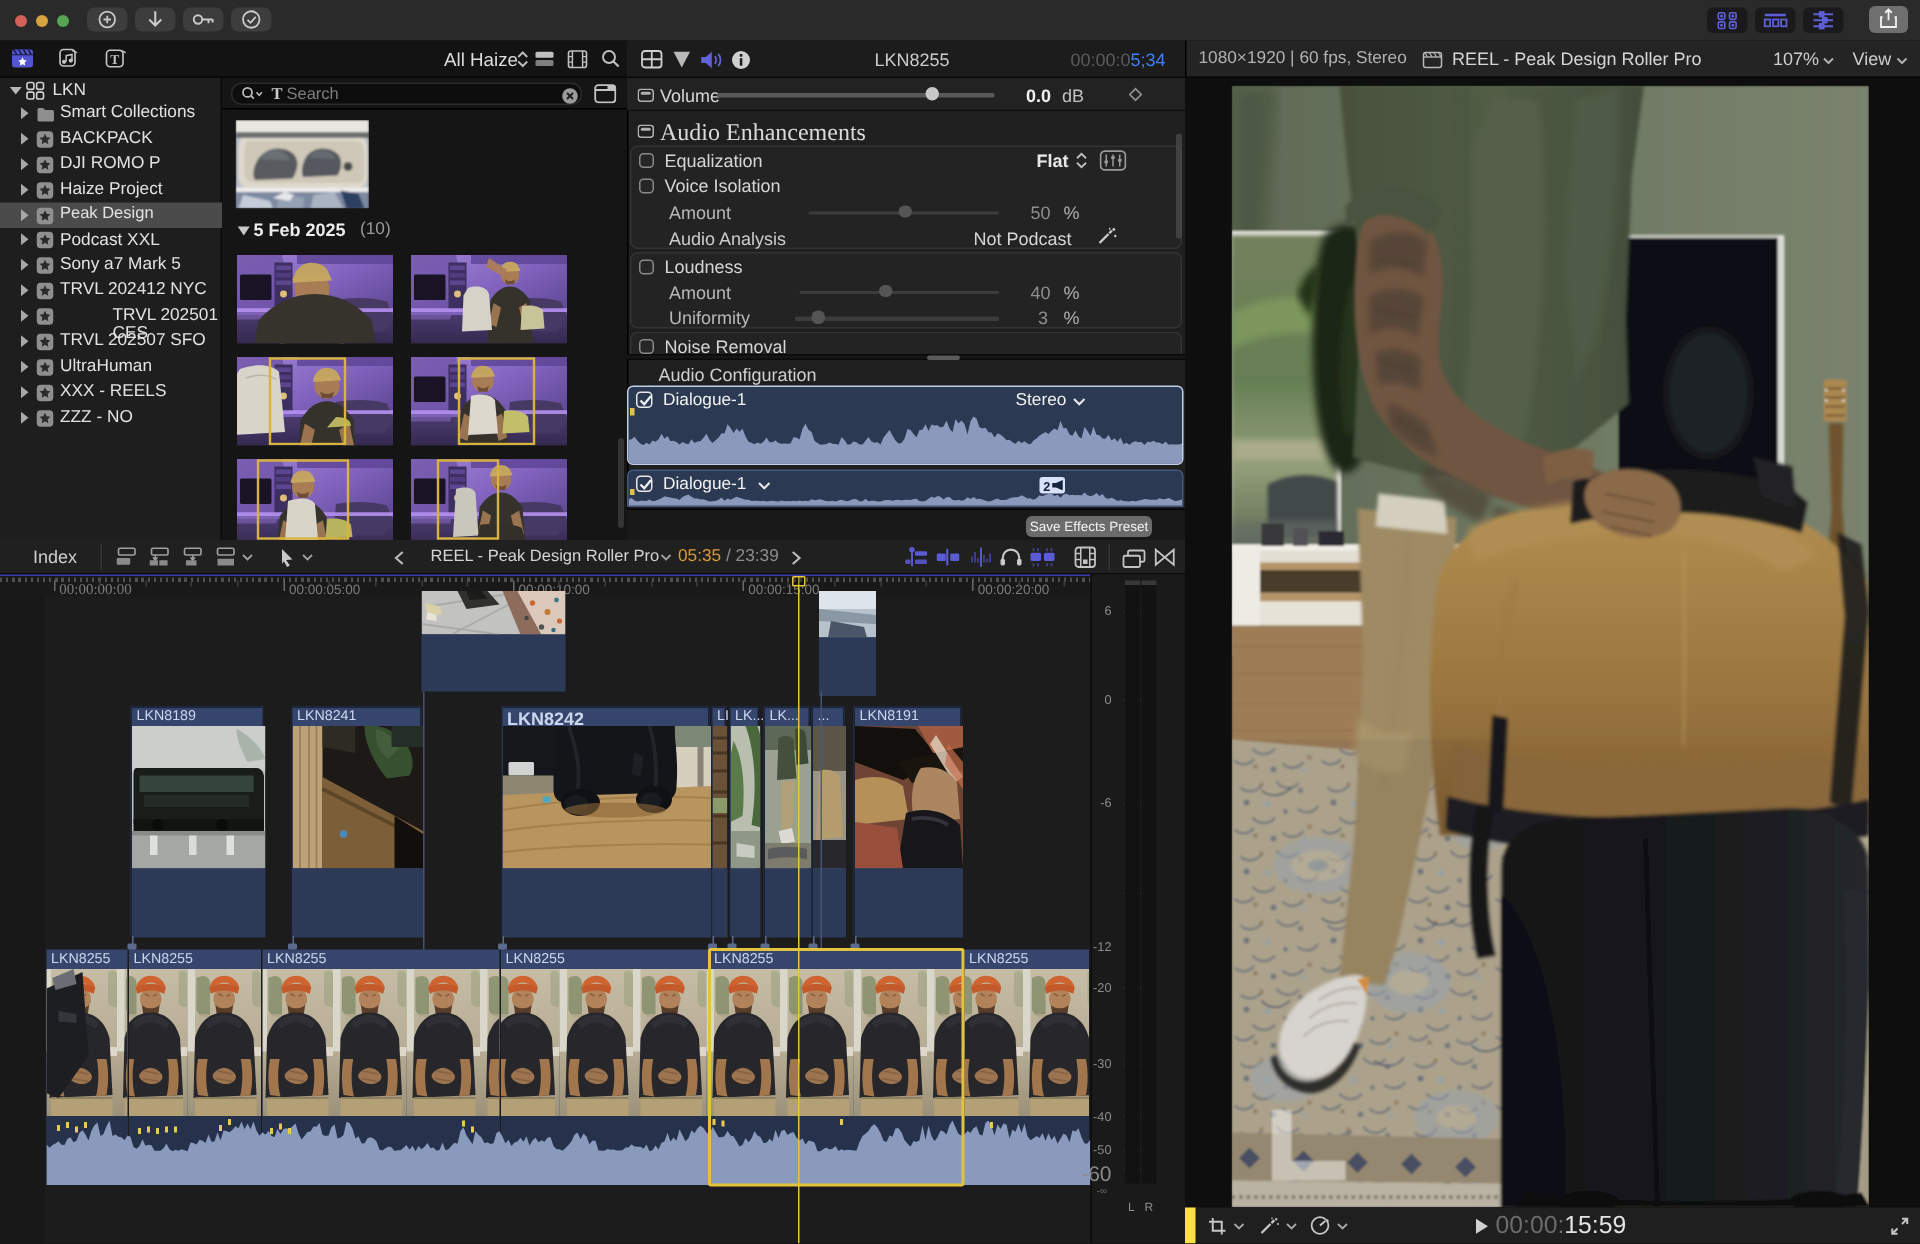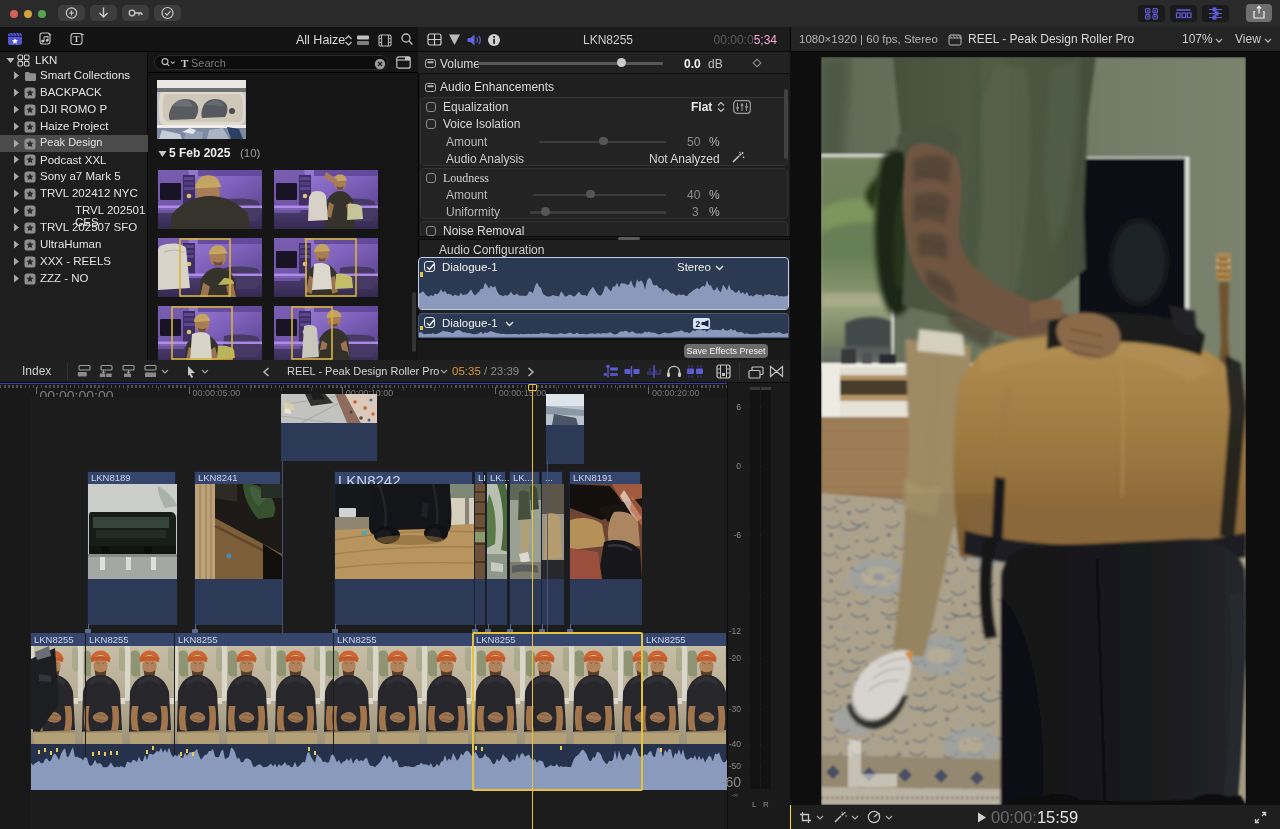--- a/index.html
+++ b/index.html
@@ -422,21 +422,21 @@
 <svg width="17" height="14" style="position:absolute;left:48px;top:5.5px;" viewBox="0 0 17 14">
           <path d="M1.5 5h3l4-3.5v11L4.5 9h-3z" fill="#6163dc"></path>
           <path d="M10.5 4.5c1.2 1 1.2 4 0 5M12.8 3c2 1.8 2 6.2 0 8" stroke="#6163dc" stroke-width="1.2" fill="none"></path>
         </svg>
 <svg width="14" height="14" style="position:absolute;left:69px;top:5.5px;" viewBox="0 0 14 14">
           <circle cx="7" cy="7" r="6" fill="#d0d0d0"></circle>
           <rect x="6.2" y="5.8" width="1.7" height="5" fill="#1c1c1c"></rect>
           <rect x="6.2" y="3" width="1.7" height="1.8" fill="#1c1c1c"></rect>
         </svg>
 <span style="position:absolute;left:165px;top:6px;font-size:12px;color:#cccccc;">LKN8255</span>
-<span style="position:absolute;right:13px;top:6px;font-size:12px;"><span style="color:#5c5c5c;">00:00:0</span><span style="color:#f9a8d4;">5;34</span></span>
+<span style="position:absolute;right:13px;top:6px;font-size:12px;"><span style="color:#5c5c5c;">00:00:0</span><span style="color:#3b82f6;">5;34</span></span>
 </div>
 
 <div class="abs" style="left:0;top:25px;width:372px;height:22px;background:#222222;border-bottom:1px solid #101010;">
 <svg width="11" height="9" style="position:absolute;left:7px;top:7px;" viewBox="0 0 11 9">
           <rect x="0.5" y="0.5" width="10" height="8" rx="2" fill="none" stroke="#b0b0b0" stroke-width="1"></rect>
           <rect x="2.2" y="2.2" width="6.6" height="2" rx="1" fill="#b0b0b0"></rect>
         </svg>
 <span style="position:absolute;left:22px;top:4.5px;font-size:12px;color:#d8d8d8;">Volume</span>
 <div style="position:absolute;left:60px;top:10px;width:185px;height:2.5px;background:#585858;border-radius:1px;"></div>
 <div style="position:absolute;left:199px;top:6px;width:9px;height:9px;border-radius:50%;background:#c9c9c9;"></div>
@@ -445,21 +445,21 @@
 <svg width="10" height="10" style="position:absolute;left:334px;top:6px;" viewBox="0 0 10 10">
           <rect x="2.3" y="2.3" width="5.4" height="5.4" fill="none" stroke="#909090" stroke-width="1.1" transform="rotate(45 5 5)"></rect>
         </svg>
 </div>
 
 <div class="abs" style="left:0;top:47px;width:372px;height:26px;">
 <svg width="11" height="9" style="position:absolute;left:7px;top:9px;" viewBox="0 0 11 9">
           <rect x="0.5" y="0.5" width="10" height="8" rx="2" fill="none" stroke="#b0b0b0" stroke-width="1"></rect>
           <rect x="2.2" y="2.2" width="6.6" height="2" rx="1" fill="#b0b0b0"></rect>
         </svg>
-<span style="position:absolute;left:22px;top:6px;font-size:12px;color:#dadada;">Audio Enhancements</span>
+<span style="position:absolute;left:22px;top:6px;font-size:16px;color:#dadada;font-family:Liberation Serif, serif;">Audio Enhancements</span>
 </div>
 
 <div class="abs" style="left:2px;top:70px;width:368px;height:69.2px;background:#232323;border-radius:5px;border:1px solid #333333;">
         <div style="position:absolute;left:0;top:17.3px;width:368px;height:17.3px;">
           <div style="position:absolute;left:5px;top:4px;width:10px;height:10px;border:1.2px solid #8a8a8a;border-radius:3px;background:#262626;"></div>
           <span style="position:absolute;left:22px;top:2px;font-size:12px;color:#d6d6d6;">Voice Isolation</span>
         </div>
         <div style="position:absolute;left:0;top:0.0px;width:368px;height:17.3px;">
           <div style="position:absolute;left:5px;top:4px;width:10px;height:10px;border:1.2px solid #8a8a8a;border-radius:3px;background:#262626;"></div>
           <span style="position:absolute;left:22px;top:2px;font-size:12px;color:#d6d6d6;">Equalization</span>
@@ -477,30 +477,30 @@
         </div>
         <div style="position:absolute;left:0;top:34.6px;width:368px;height:17.3px;">
           <span style="position:absolute;left:25px;top:2px;font-size:12px;color:#b8b8b8;">Amount</span>
           <div style="position:absolute;left:118px;top:8px;width:127px;height:2.5px;background:#3c3c3c;border-radius:1px;"></div>
           <div style="position:absolute;left:178px;top:4px;width:8.5px;height:8.5px;border-radius:50%;background:#555;"></div>
           <span style="position:absolute;left:266px;top:2px;font-size:12px;color:#8e8e8e;">50</span>
           <span style="position:absolute;left:288px;top:2px;font-size:12px;color:#b0b0b0;">%</span>
         </div>
         <div style="position:absolute;left:0;top:51.900000000000006px;width:368px;height:17.3px;">
           <span style="position:absolute;left:25px;top:2px;font-size:12px;color:#cccccc;">Audio Analysis</span>
-          <span style="position:absolute;left:228px;top:2px;font-size:12px;color:#d6d6d6;">Not Analyzed</span>
+          <span style="position:absolute;left:228px;top:2px;font-size:12px;color:#d6d6d6;">Not Podcast</span>
           <svg width="15" height="14" style="position:absolute;left:309px;top:1.5px;" viewBox="0 0 15 14">
             <path d="M3 11l6-6" stroke="#c9c9c9" stroke-width="1.6"></path>
             <path d="M9.5 4.5l1.8-1.8" stroke="#c9c9c9" stroke-width="1.6"></path>
             <path d="M12.5 1v2M11.5 2h2M13.5 5.5v1.6M12.7 6.3h1.6M9.8 0.8v1.4" stroke="#c9c9c9" stroke-width="0.9"></path>
           </svg>
         </div>
       </div>
 <div class="abs" style="left:2px;top:140.5px;width:368px;height:51.9px;background:#232323;border-radius:5px;border:1px solid #333333;">
-        <div style="position:absolute;left:0;top:0.0px;width:368px;height:17.3px;font-family:Liberation Serif, serif;">
+        <div style="position:absolute;left:0;top:0.0px;width:368px;height:17.3px;">
           <div style="position:absolute;left:5px;top:4px;width:10px;height:10px;border:1.2px solid #8a8a8a;border-radius:3px;background:#262626;"></div>
           <span style="position:absolute;left:22px;top:2px;font-size:12px;color:#d6d6d6;">Loudness</span>
         </div>
         <div style="position:absolute;left:0;top:17.3px;width:368px;height:17.3px;">
           <span style="position:absolute;left:25px;top:2px;font-size:12px;color:#b8b8b8;">Amount</span>
           <div style="position:absolute;left:112px;top:8px;width:133px;height:2.5px;background:#3c3c3c;border-radius:1px;"></div>
           <div style="position:absolute;left:165px;top:4px;width:8.5px;height:8.5px;border-radius:50%;background:#555;"></div>
           <span style="position:absolute;left:266px;top:2px;font-size:12px;color:#8e8e8e;">40</span>
           <span style="position:absolute;left:288px;top:2px;font-size:12px;color:#b0b0b0;">%</span>
         </div>
@@ -769,21 +769,21 @@
 <path d="M174 420l10 2-3 62h-10z" fill="#18181a" filter="url(#vb1)"></path>
 <path d="M0 436h180V748H0z" fill="#2a2a3a" opacity="0.06"></path>
 
 <g fill="#ffffff" opacity="0.48">
 <rect x="27" y="683" width="13" height="47"></rect>
 <rect x="27" y="717" width="49" height="13"></rect>
 </g>
 </g>
 </svg></div>
 
-<div class="abs" style="left:0;top:805px;width:490px;height:24px;background:#1f1f1f;border-left:1px solid #fde047;">
+<div class="abs" style="left:0;top:805px;width:490px;height:24px;background:#1f1f1f;border-left:7px solid #fde047;">
 <svg width="13" height="13" style="position:absolute;left:8px;top:6px;" viewBox="0 0 13 13">
           <path d="M3.5 1v8.5H12M1 3.5h8.5V12" fill="none" stroke="#c6c6c6" stroke-width="1.3"></path>
         </svg>
 <svg width="8" height="5" style="position:absolute;left:25px;top:10px;" viewBox="0 0 8 5">
           <path d="M1 1l3 3 3-3" fill="none" stroke="#a8a8a8" stroke-width="1.2"></path>
         </svg>
 <svg width="14" height="13" style="position:absolute;left:42px;top:6px;" viewBox="0 0 14 13">
           <path d="M2 11l6-6" stroke="#c6c6c6" stroke-width="1.5"></path>
           <path d="M8.6 4.4l2-2" stroke="#c6c6c6" stroke-width="1.5"></path>
           <path d="M11.8 1v1.6M11 1.8h1.6M13 4.4v1.2M12.4 5h1.2M9 0.6v1.2" stroke="#c6c6c6" stroke-width="0.8"></path>
@@ -905,21 +905,21 @@
           <rect x="1" y="5.5" width="11" height="7.5" rx="1" fill="#202020" stroke="#c3c3c3" stroke-width="1.2"></rect>
         </svg>
 <svg width="15" height="13" style="position:absolute;left:769px;top:5px;" viewBox="0 0 15 13">
           <path d="M1.5 1.5v10l6-5zM13.5 1.5v10l-6-5z" fill="none" stroke="#c3c3c3" stroke-width="1.2"></path>
         </svg>
 </div>
 <div class="abs" style="left:0;top:22.5px;width:727px;height:1.5px;background:#3c3cae;"></div>
 <div class="abs" style="left:0;top:24px;width:790px;height:13px;background:#191919;"></div>
 <div style="position:absolute;left:0;top:24.5px;width:727px;height:3.5px;background-image:repeating-linear-gradient(90deg,#4f4f4f 0,#4f4f4f 1.5px,transparent 1.5px,transparent 4.1px);"></div>
       <div style="position:absolute;left:35.5px;top:27px;width:1px;height:7px;background:#6a6a6a;"></div>
-      <span style="position:absolute;left:39.5px;top:27.5px;font-size:14px;color:#7c7c7c;">00:00:00:00</span>
+      <span style="position:absolute;left:39.5px;top:27.5px;font-size:10px;color:#7c7c7c;font-family:Liberation Serif, serif;">00:00:00:00</span>
       <div style="position:absolute;left:188.6px;top:27px;width:1px;height:7px;background:#6a6a6a;"></div>
       <span style="position:absolute;left:192.6px;top:27.5px;font-size:9px;color:#7c7c7c;">00:00:05:00</span>
       <div style="position:absolute;left:341.7px;top:27px;width:1px;height:7px;background:#6a6a6a;"></div>
       <span style="position:absolute;left:345.7px;top:27.5px;font-size:9px;color:#7c7c7c;">00:00:10:00</span>
       <div style="position:absolute;left:494.8px;top:27px;width:1px;height:7px;background:#6a6a6a;"></div>
       <span style="position:absolute;left:498.8px;top:27.5px;font-size:9px;color:#7c7c7c;">00:00:15:00</span>
       <div style="position:absolute;left:647.9px;top:27px;width:1px;height:7px;background:#6a6a6a;"></div>
       <span style="position:absolute;left:651.9px;top:27.5px;font-size:9px;color:#7c7c7c;">00:00:20:00</span>
       <div style="position:absolute;left:66.1px;top:27px;width:1px;height:4px;background:#3c3c3c;"></div>
       <div style="position:absolute;left:96.7px;top:27px;width:1px;height:4px;background:#3c3c3c;"></div>
@@ -1178,21 +1178,21 @@
         <div style="position:absolute;left:0;top:107px;width:89px;height:46px;background:#2c3a57;"></div>
       </div>
 <div class="abs" style="left:194px;top:111px;width:87px;height:153px;background:#36456b;border:0.5px solid #1a2238;">
         <span style="position:absolute;left:3px;top:-0.5px;font-size:9.5px;color:#ccd6ee;">LKN8241</span>
         <div style="position:absolute;left:0;top:12px;width:87px;height:95px;overflow:hidden;"><svg width="87" height="95">
             <use href="#woodclip"></use>
           </svg></div>
         <div style="position:absolute;left:0;top:107px;width:87px;height:46px;background:#2c3a57;"></div>
       </div>
 <div class="abs" style="left:334px;top:111px;width:139px;height:153px;background:#36456b;border:0.5px solid #1a2238;">
-        <span style="position:absolute;left:3px;top:-0.5px;font-size:15px;color:#ccd6ee;">LKN8242</span>
+        <span style="position:absolute;left:3px;top:-0.5px;font-size:12px;color:#ccd6ee;font-weight:bold;">LKN8242</span>
         <div style="position:absolute;left:0;top:12px;width:139px;height:95px;overflow:hidden;"><svg width="139" height="95">
             <use href="#rollclip"></use>
           </svg></div>
         <div style="position:absolute;left:0;top:107px;width:139px;height:46px;background:#2c3a57;"></div>
       </div>
 <div class="abs" style="left:474px;top:111px;width:10px;height:153px;background:#36456b;border:0.5px solid #1a2238;">
         <span style="position:absolute;left:3px;top:-0.5px;font-size:9.5px;color:#ccd6ee;">LI</span>
         <div style="position:absolute;left:0;top:12px;width:10px;height:95px;overflow:hidden;"><svg width="10" height="95">
             <rect width="10" height="95" fill="#6a5138"></rect>
             <path d="M0 8h10M0 18h10M0 30h10M0 44h10M0 60h10M0 78h10" stroke="#4a3722" stroke-width="2"></path>

